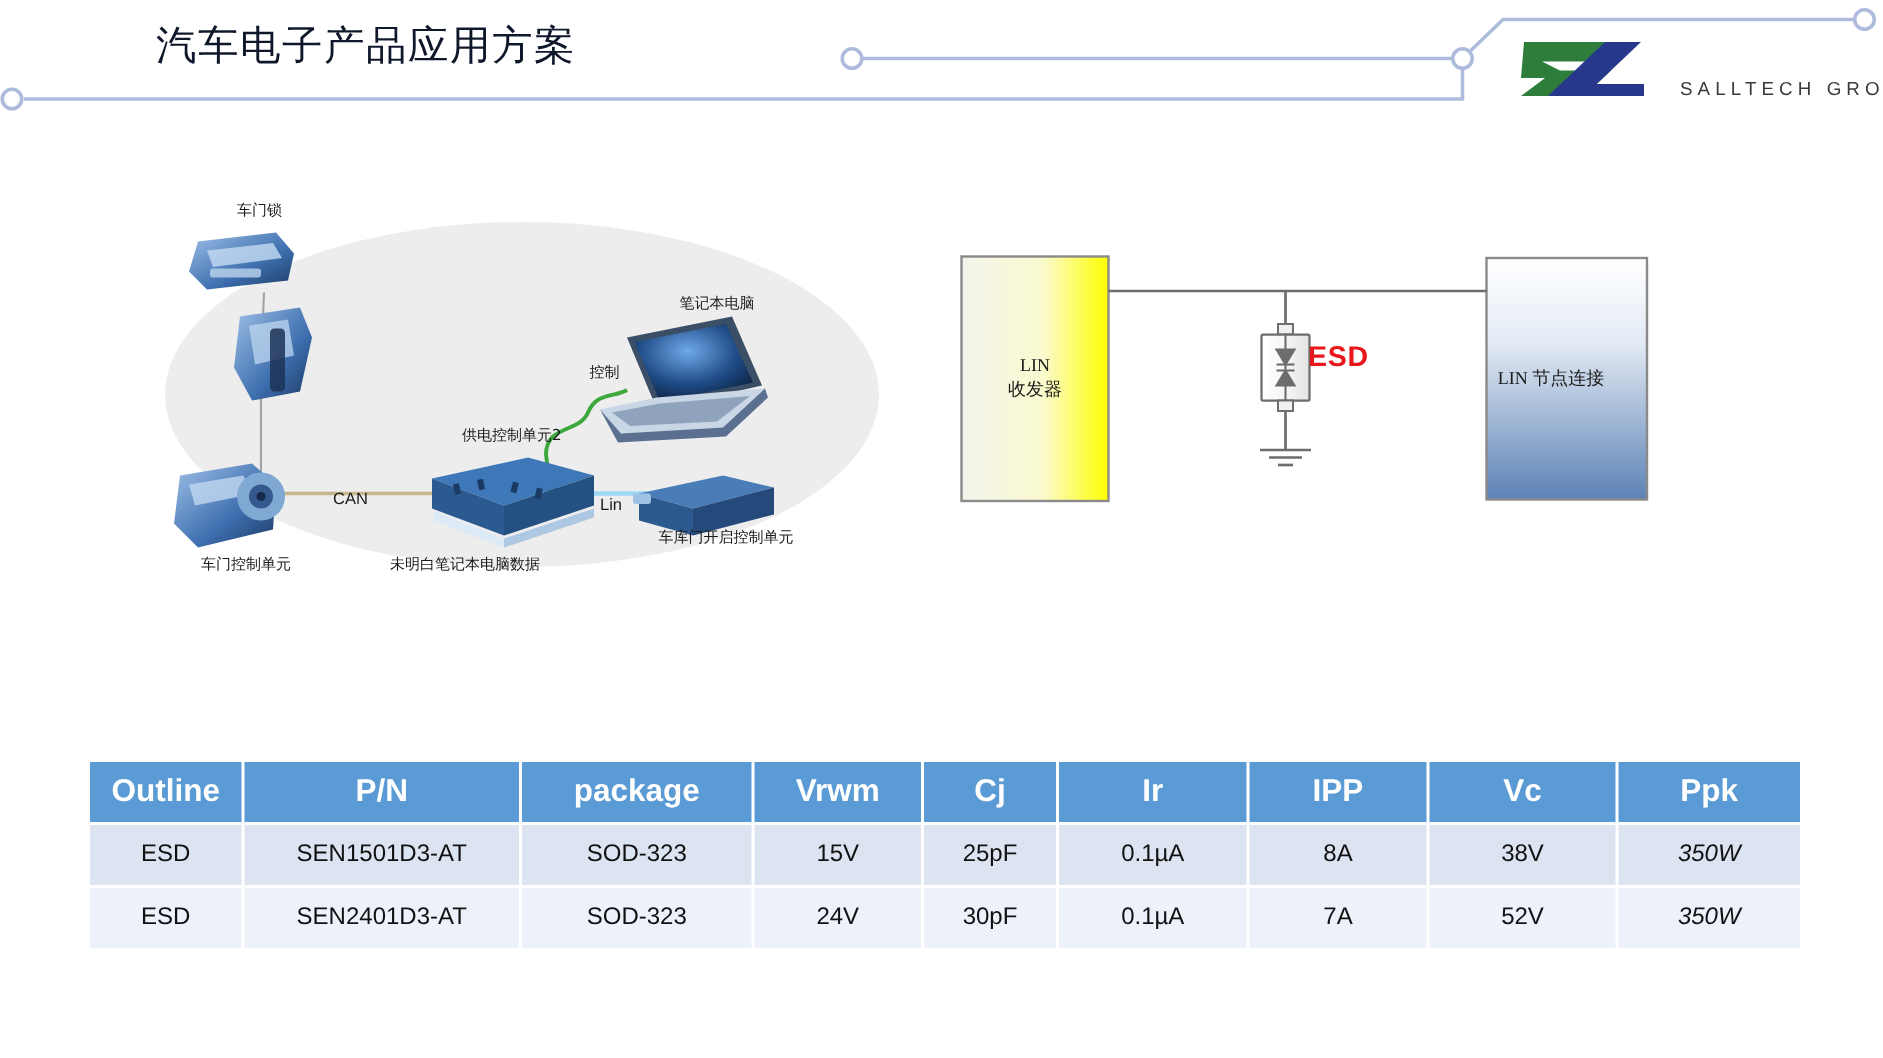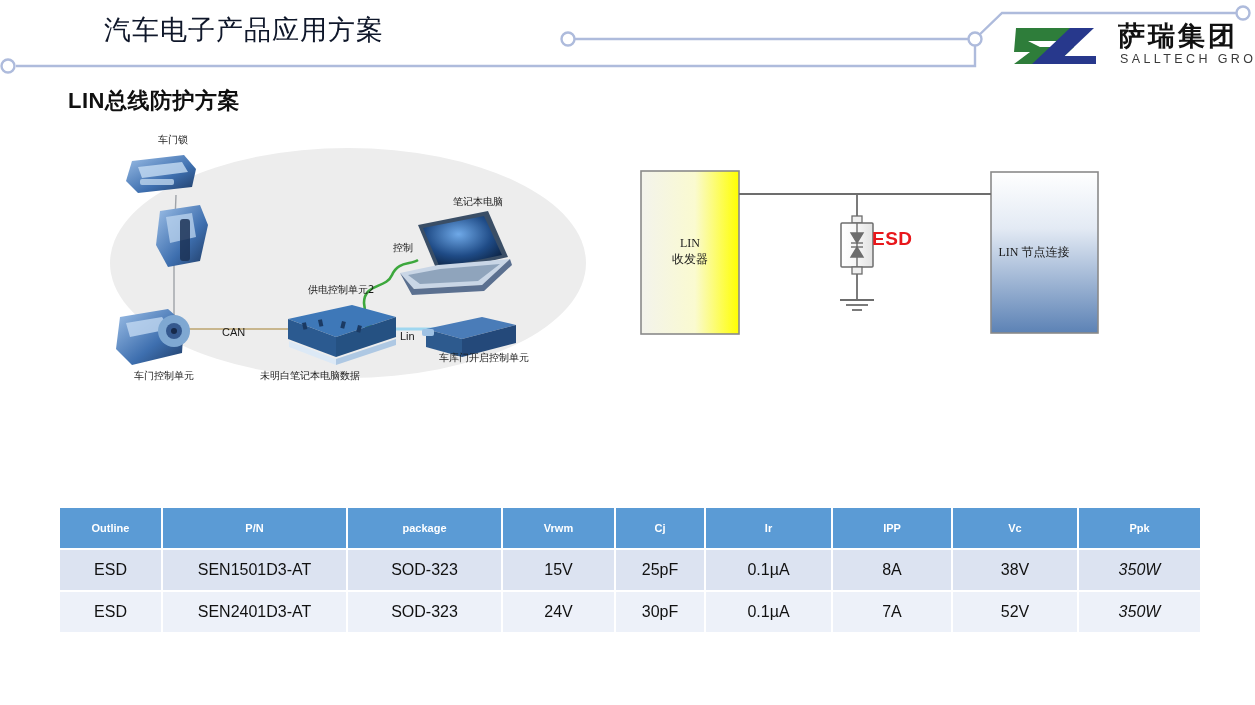--- a/index.html
+++ b/index.html
@@ -57,21 +57,21 @@
   }
 
   
   #spec-table{
     position:absolute;left:60px;top:508px;
     border-collapse:collapse;width:1140px;
     table-layout:fixed;
   }
   #spec-table th{
     background:#5B9BD5;color:#ffffff;
-    font-size:11px;font-weight:bold;
+    font-size:21px;font-weight:bold;
     height:38px;text-align:center;
     border-right:2px solid #ffffff;
     font-family:"Liberation Sans",sans-serif;
     margin-top:44px;
   }
   #spec-table th:last-child{border-right:none;}
   #spec-table td{
     font-size:16px;color:#111;height:38px;text-align:center;
     border-right:2px solid #ffffff;
     font-family:"Liberation Sans",sans-serif;
@@ -92,31 +92,29 @@
       <path d="M975 39 L1002 13 L1240 13"></path>
     </g>
     <circle cx="8" cy="66" r="6.5" fill="#ffffff" stroke="#AEBBDC" stroke-width="2.4"></circle>
     <circle cx="568" cy="39" r="6.5" fill="#ffffff" stroke="#AEBBDC" stroke-width="2.4"></circle>
     <circle cx="975" cy="39" r="6.5" fill="#ffffff" stroke="#AEBBDC" stroke-width="2.4"></circle>
     <circle cx="1243" cy="13" r="6.5" fill="#ffffff" stroke="#AEBBDC" stroke-width="2.4"></circle>
   </svg>
 
   <div id="page-title">汽车电子产品应用方案</div>
 
-  <div id="section-title">LIN总线防护方案</div>
 
   <div id="logo">
     <svg id="logo-mark" width="100" height="52" viewBox="0 0 100 52">
 
       <path d="M6 8 L64 8 L48 21 L18 21 L30 27 L64 27 L46 44 L4 44 L20 32 L4 32 Z" fill="#2E7D3A"></path>
 
       <path d="M60 8 L84 8 L46 44 L22 44 Z" fill="#27388C"></path>
       <path d="M50 36 L86 36 L86 44 L42 44 Z" fill="#27388C"></path>
     </svg>
-    <div id="logo-cn">萨瑞集团</div>
     <div id="logo-en">SALLTECH GROUP</div>
   </div>
 
   <svg id="illustration" viewBox="0 0 500 275" width="500" height="275">
     <defs>
       <linearGradient id="gBlue" x1="0" y1="0" x2="0" y2="1">
         <stop offset="0%" stop-color="#CFE0F2"></stop>
         <stop offset="45%" stop-color="#6E9ED4"></stop>
         <stop offset="100%" stop-color="#2C4A7A"></stop>
       </linearGradient>

